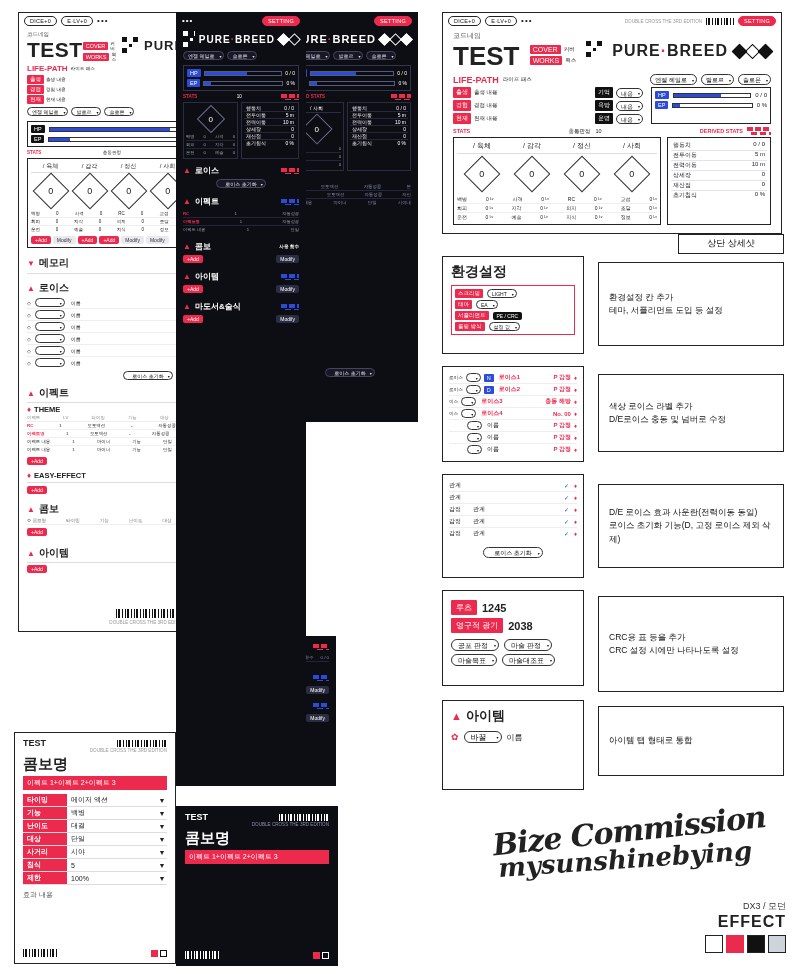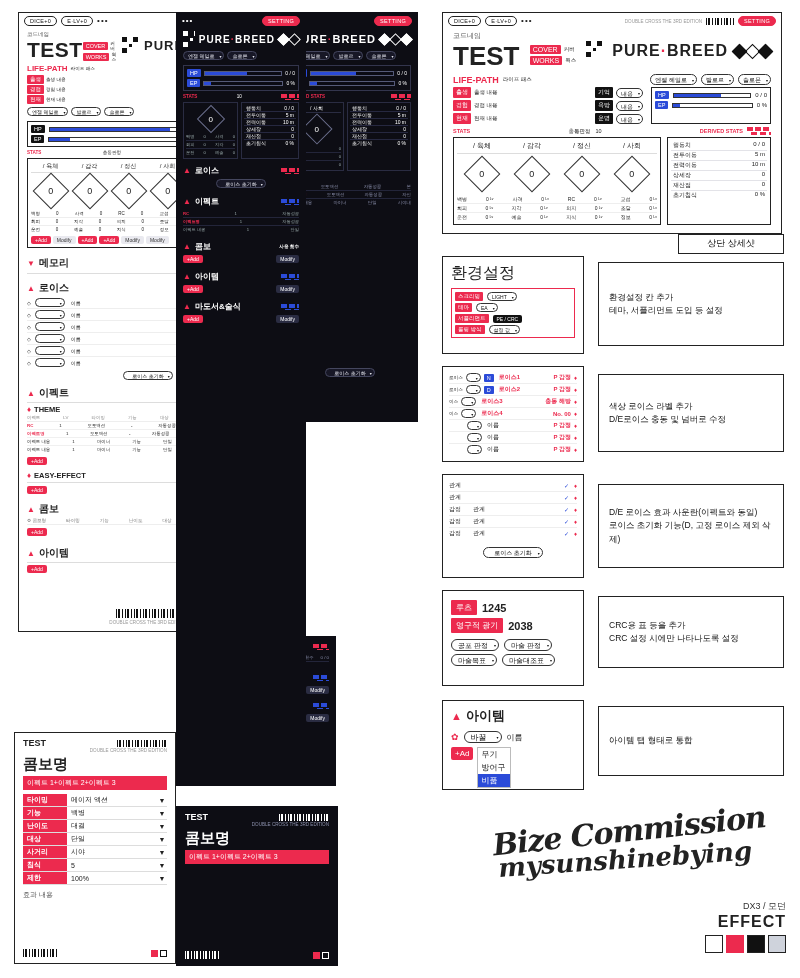--- a/index.html
+++ b/index.html
@@ -1056,21 +1056,21 @@
     </div>
   </div>
 </div>
 
 <div class="sheet callout" style="left:678px; top:234px; width:106px; height:20px; display:flex; align-items:center; justify-content:center; font-size:9px;">
   <span>상단 상세샷</span>
 </div>
 
 <div class="sheet card-frame" style="left:442px; top:256px; width:142px; height:98px;">
   <div style="padding:6px 8px;">
-    <div style="font-weight:normal;font-size:16px;">환경설정</div>
+    <div style="font-weight:bold;font-size:14px;">환경설정</div>
     <div style="border:1px solid #ec2a4e;margin-top:4px;padding:3px;">
       <div style="display:flex;align-items:center;gap:4px;margin-bottom:2px;">
         <span class="lbl-red">스크리밍</span>
         <span class="sel">LIGHT</span>
       </div>
       <div style="display:flex;align-items:center;gap:4px;margin-bottom:2px;">
         <span class="lbl-red">테마</span>
         <span class="sel">EA</span>
       </div>
       <div style="display:flex;align-items:center;gap:4px;margin-bottom:2px;">
@@ -1187,21 +1187,21 @@
         <span class="spacer"></span>
         <span class="check">✓</span>
         <span class="fire" style="margin-left:5px">♦</span>
       </div>
     <div style="text-align:center;margin-top:8px;">
       <span class="sel" style="border-radius:8px;padding:0 10px;font-size:6px;height:11px;line-height:11px">로이스 초기화</span>
     </div>
   </div>
 </div>
 <div class="sheet callout" style="left:598px; top:484px; width:186px; height:84px; display:flex; align-items:center;">
-  <span style="white-space:pre-line">D/E 로이스 효과 사운란(이펙트와 동일)
+  <span style="white-space:pre-line">D/E 로이스 효과 사운란(전력이동 동일)
 로이스 초기화 기능(D, 고정 로이스 제외 삭제)</span>
 </div>
 
 <div class="sheet card-frame" style="left:442px; top:590px; width:142px; height:96px;">
   <div style="padding:5px 8px;">
     <div style="display:flex;align-items:center;gap:5px;margin-top:4px;">
       <span class="lbl-red" style="font-size:8px;padding:2px 5px">루츠</span>
       <span style="font-size:11px;font-weight:bold">1245</span>
     </div>
     <div style="display:flex;align-items:center;gap:5px;margin-top:3px;">
@@ -1211,43 +1211,35 @@
     <div style="display:flex;gap:5px;margin-top:6px;">
       <span class="sel" style="height:12px;line-height:12px;font-size:7px;padding:0 10px 0 6px">공포 판정</span>
       <span class="sel" style="height:12px;line-height:12px;font-size:7px;padding:0 10px 0 6px">마술 판정</span>
     </div>
     <div style="display:flex;gap:5px;margin-top:3px;">
       <span class="sel" style="height:12px;line-height:12px;font-size:7px;padding:0 10px 0 6px">마술목표</span>
       <span class="sel" style="height:12px;line-height:12px;font-size:7px;padding:0 10px 0 6px">마술대조표</span>
     </div>
   </div>
 </div>
-<div class="sheet callout" style="left:598px; top:596px; width:186px; height:72px; display:flex; align-items:center;">
+<div class="sheet callout" style="left:598px; top:596px; width:186px; height:96px; display:flex; align-items:center;">
   <span style="white-space:pre-line">CRC용 표 등을 추가
 CRC 설정 시에만 나타나도록 설정</span>
 </div>
 
 <div class="sheet card-frame" style="left:442px; top:700px; width:142px; height:90px;">
   <div style="padding:6px 8px;">
     <div style="display:flex;align-items:center;gap:4px;">
       <span class="tri" style="font-size:11px">▲</span>
       <span style="font-weight:bold;font-size:13px">아이템</span>
     </div>
     <div style="display:flex;align-items:center;gap:5px;margin-top:6px;">
       <span class="fire" style="font-size:9px">✿</span>
       <span class="sel" style="height:12px;line-height:12px;font-size:8px;padding:0 14px 0 6px">바꿀</span>
       <span style="font-size:8px">이름</span>
-    </div>
-    <div style="display:flex;align-items:flex-start;gap:4px;margin-top:4px;">
-      <span class="redbtn" style="font-size:8px;padding:2px 4px">+Ad</span>
-      <div style="border:1px solid #bbb;width:34px;">
-        <div style="background:#fff;padding:1px 3px;font-size:8px">무기</div>
-        <div style="background:#fff;padding:1px 3px;font-size:8px">방어구</div>
-        <div style="background:#2b4bd8;color:#fff;padding:1px 3px;font-size:8px">비품</div>
-      </div>
     </div>
   </div>
 </div>
 <div class="sheet callout" style="left:598px; top:706px; width:186px; height:70px; display:flex; align-items:center;">
   <span>아이템 탭 형태로 통합</span>
 </div>
 
 <div class="sheet light-sheet" style="left:14px; top:732px; width:162px; height:232px;">
   <div style="padding:5px 8px;">
     <div style="display:flex;align-items:center;">

